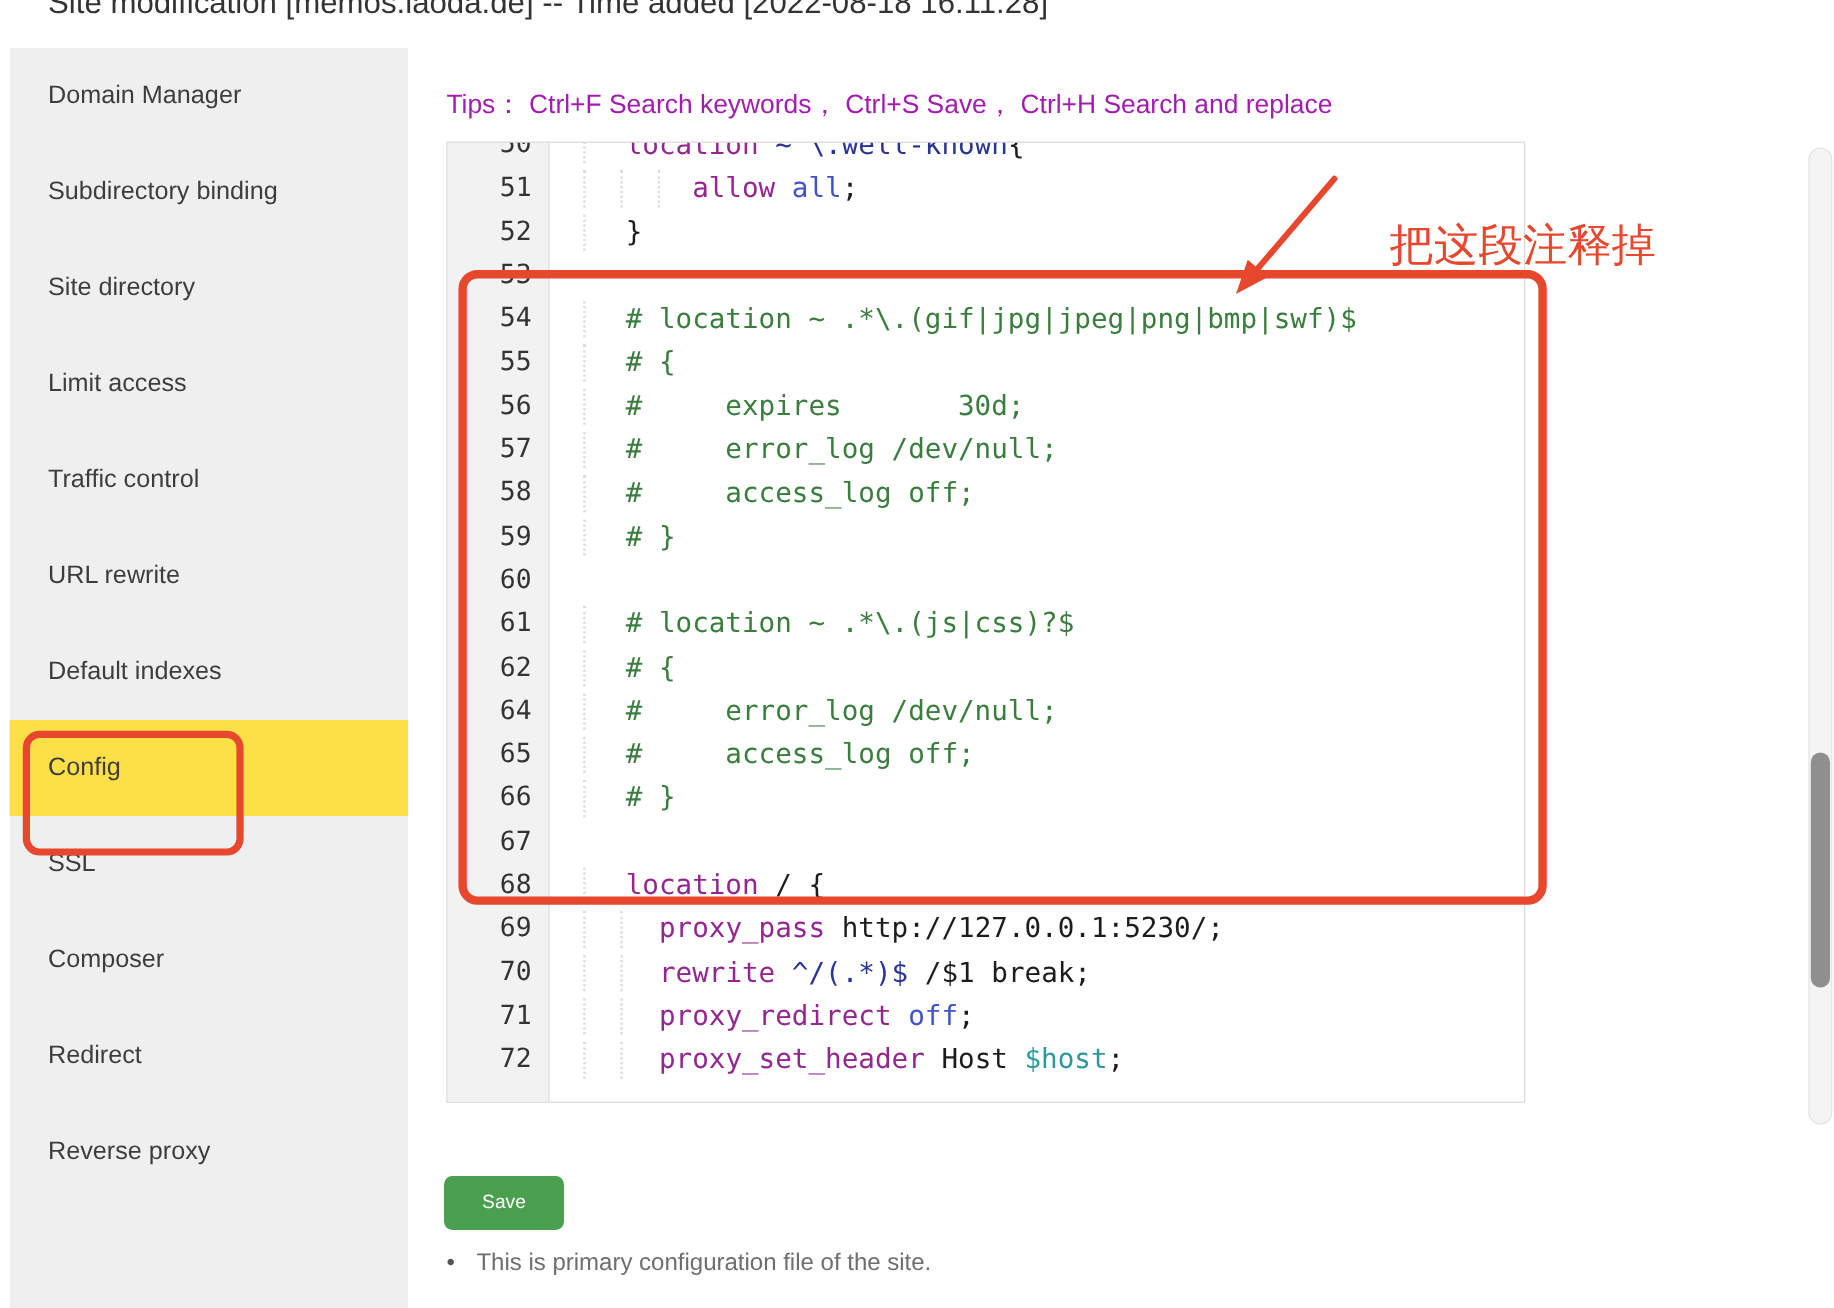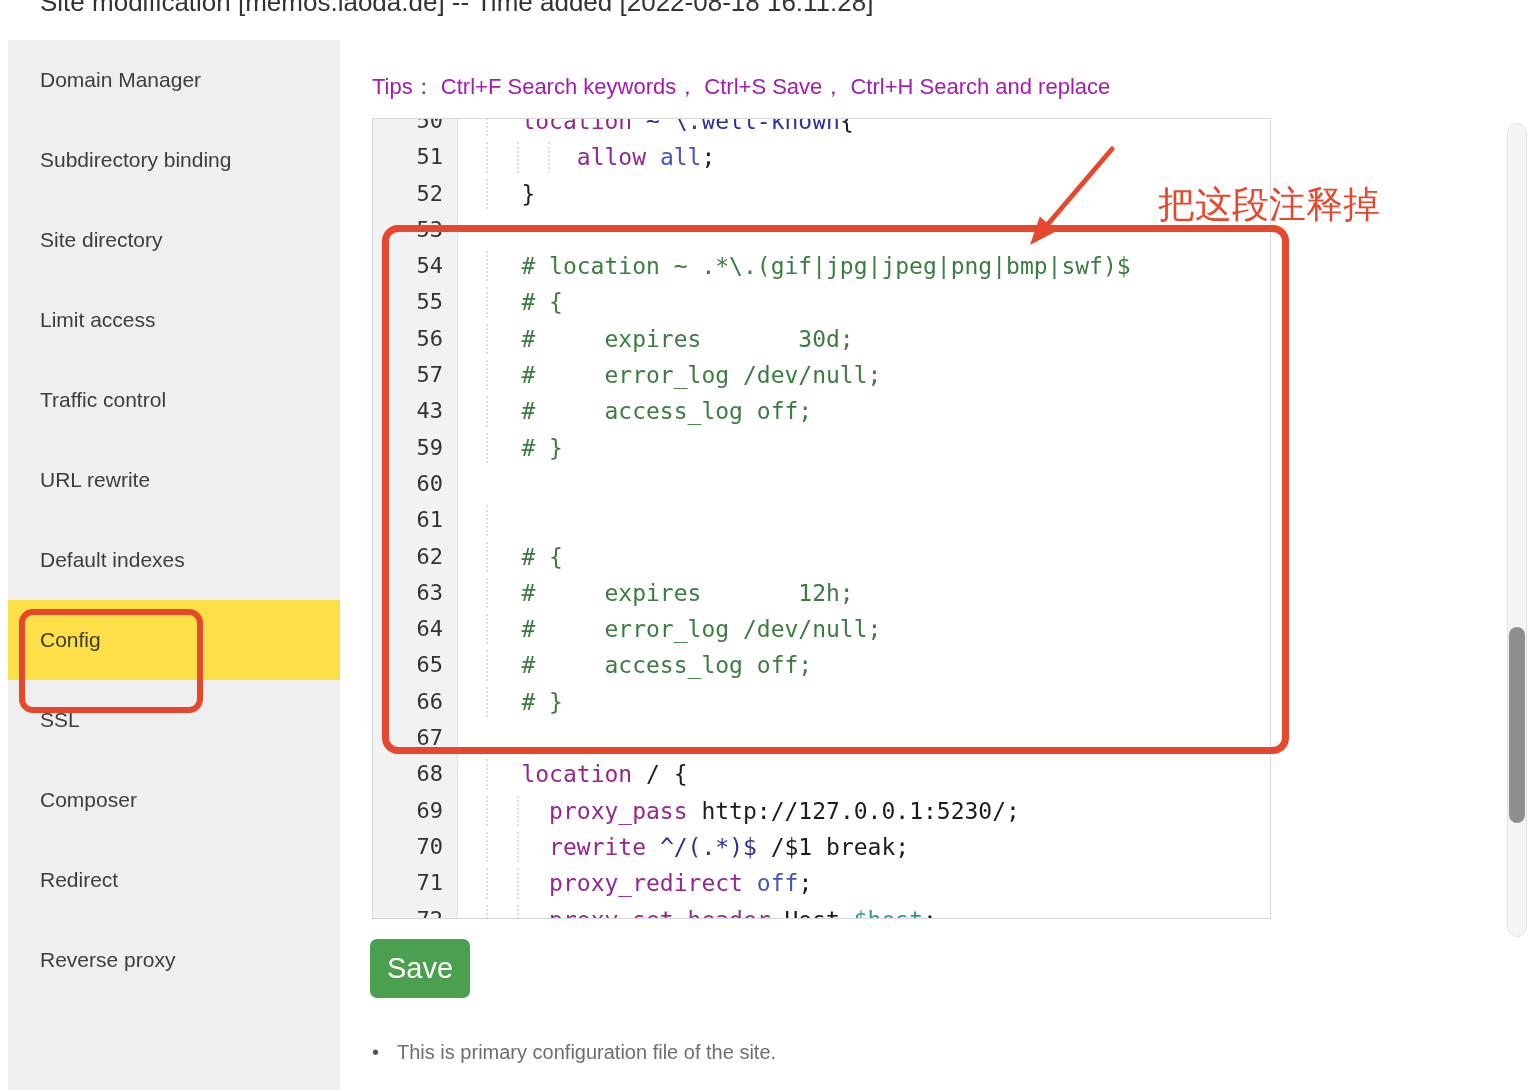--- a/index.html
+++ b/index.html
@@ -62,22 +62,22 @@
     position:absolute;left:382px;top:225px;width:893px;height:515px;
     border:7px solid var(--accent);border-radius:16px;pointer-events:none;z-index:5;
   }
   #annotation{
     position:absolute;left:1158px;top:140px;font-size:37px;color:var(--accent);
     white-space:nowrap;z-index:5;margin-top:40px;
   }
   #arrow-svg{position:absolute;left:0;top:0;pointer-events:none;z-index:5;}
   
   #save{
-    position:absolute;left:370px;top:939px;width:100px;height:59px;
-    background:var(--green);color:#fff;font-size:29px;border:none;border-radius:7px;
+    position:absolute;left:370px;top:980px;width:100px;height:45px;
+    background:var(--green);color:#fff;font-size:16px;border:none;border-radius:7px;
     font-family:"Liberation Sans",sans-serif;cursor:pointer;
   }
   #note{position:absolute;left:372px;top:1041px;font-size:20px;color:#6e6e6e;display:flex;align-items:center;}
   #note .dot{color:#555;font-size:20px;margin-right:18px;}
 </style>
 </head>
 <body>
 
 <div id="titlebar">Site modification [memos.laoda.de] -- Time added [2022-08-18 16:11:28]</div>
 
@@ -128,26 +128,25 @@
   <div id="gutter-bg"></div>
   <div id="lines">
       <div class="cline"><span class="lnum">50</span><span class="guide" style="left: 113px;"></span><span class="ltext"><span class="tk-pln">    </span><span class="tk-kw">location</span><span class="tk-pln"> </span><span class="tk-atom">~ \.well-known</span><span class="tk-pln">{</span></span></div>
       <div class="cline"><span class="lnum">51</span><span class="guide" style="left: 113px;"></span><span class="guide" style="left: 144px;"></span><span class="guide" style="left: 175px;"></span><span class="ltext"><span class="tk-pln">        </span><span class="tk-kw">allow</span><span class="tk-pln"> </span><span class="tk-def">all</span><span class="tk-pln">;</span></span></div>
       <div class="cline"><span class="lnum">52</span><span class="guide" style="left: 113px;"></span><span class="ltext"><span class="tk-pln">    }</span></span></div>
       <div class="cline"><span class="lnum">53</span><span class="ltext"></span></div>
       <div class="cline"><span class="lnum">54</span><span class="guide" style="left: 113px;"></span><span class="ltext"><span class="tk-com">    # location ~ .*\.(gif|jpg|jpeg|png|bmp|swf)$</span></span></div>
       <div class="cline"><span class="lnum">55</span><span class="guide" style="left: 113px;"></span><span class="ltext"><span class="tk-com">    # {</span></span></div>
       <div class="cline"><span class="lnum">56</span><span class="guide" style="left: 113px;"></span><span class="ltext"><span class="tk-com">    #     expires       30d;</span></span></div>
       <div class="cline"><span class="lnum">57</span><span class="guide" style="left: 113px;"></span><span class="ltext"><span class="tk-com">    #     error_log /dev/null;</span></span></div>
-      <div class="cline"><span class="lnum">43</span><span class="guide" style="left: 113px;"></span><span class="ltext"><span class="tk-com">    #     access_log off;</span></span></div>
+      <div class="cline"><span class="lnum">58</span><span class="guide" style="left: 113px;"></span><span class="ltext"><span class="tk-com">    #     access_log off;</span></span></div>
       <div class="cline"><span class="lnum">59</span><span class="guide" style="left: 113px;"></span><span class="ltext"><span class="tk-com">    # }</span></span></div>
       <div class="cline"><span class="lnum">60</span><span class="ltext"></span></div>
-      <div class="cline"><span class="lnum">61</span><span class="guide" style="left: 113px;"></span></div>
+      <div class="cline"><span class="lnum">61</span><span class="guide" style="left: 113px;"></span><span class="ltext"><span class="tk-com">    # location ~ .*\.(js|css)?$</span></span></div>
       <div class="cline"><span class="lnum">62</span><span class="guide" style="left: 113px;"></span><span class="ltext"><span class="tk-com">    # {</span></span></div>
-      <div class="cline"><span class="lnum">63</span><span class="guide" style="left: 113px;"></span><span class="ltext"><span class="tk-com">    #     expires       12h;</span></span></div>
       <div class="cline"><span class="lnum">64</span><span class="guide" style="left: 113px;"></span><span class="ltext"><span class="tk-com">    #     error_log /dev/null;</span></span></div>
       <div class="cline"><span class="lnum">65</span><span class="guide" style="left: 113px;"></span><span class="ltext"><span class="tk-com">    #     access_log off;</span></span></div>
       <div class="cline"><span class="lnum">66</span><span class="guide" style="left: 113px;"></span><span class="ltext"><span class="tk-com">    # }</span></span></div>
       <div class="cline"><span class="lnum">67</span><span class="ltext"></span></div>
       <div class="cline"><span class="lnum">68</span><span class="guide" style="left: 113px;"></span><span class="ltext"><span class="tk-pln">    </span><span class="tk-kw">location</span><span class="tk-pln"> / {</span></span></div>
       <div class="cline"><span class="lnum">69</span><span class="guide" style="left: 113px;"></span><span class="guide" style="left: 144px;"></span><span class="ltext"><span class="tk-pln">      </span><span class="tk-kw">proxy_pass</span><span class="tk-pln"> http://127.0.0.1:5230/;</span></span></div>
       <div class="cline"><span class="lnum">70</span><span class="guide" style="left: 113px;"></span><span class="guide" style="left: 144px;"></span><span class="ltext"><span class="tk-pln">      </span><span class="tk-kw">rewrite</span><span class="tk-pln"> </span><span class="tk-atom">^/(.*)$</span><span class="tk-pln"> /$1 break;</span></span></div>
       <div class="cline"><span class="lnum">71</span><span class="guide" style="left: 113px;"></span><span class="guide" style="left: 144px;"></span><span class="ltext"><span class="tk-pln">      </span><span class="tk-kw">proxy_redirect</span><span class="tk-pln"> </span><span class="tk-def">off</span><span class="tk-pln">;</span></span></div>
       <div class="cline"><span class="lnum">72</span><span class="guide" style="left: 113px;"></span><span class="guide" style="left: 144px;"></span><span class="ltext"><span class="tk-pln">      </span><span class="tk-kw">proxy_set_header</span><span class="tk-pln"> Host </span><span class="tk-var">$host</span><span class="tk-pln">;</span></span></div>
     </div>

